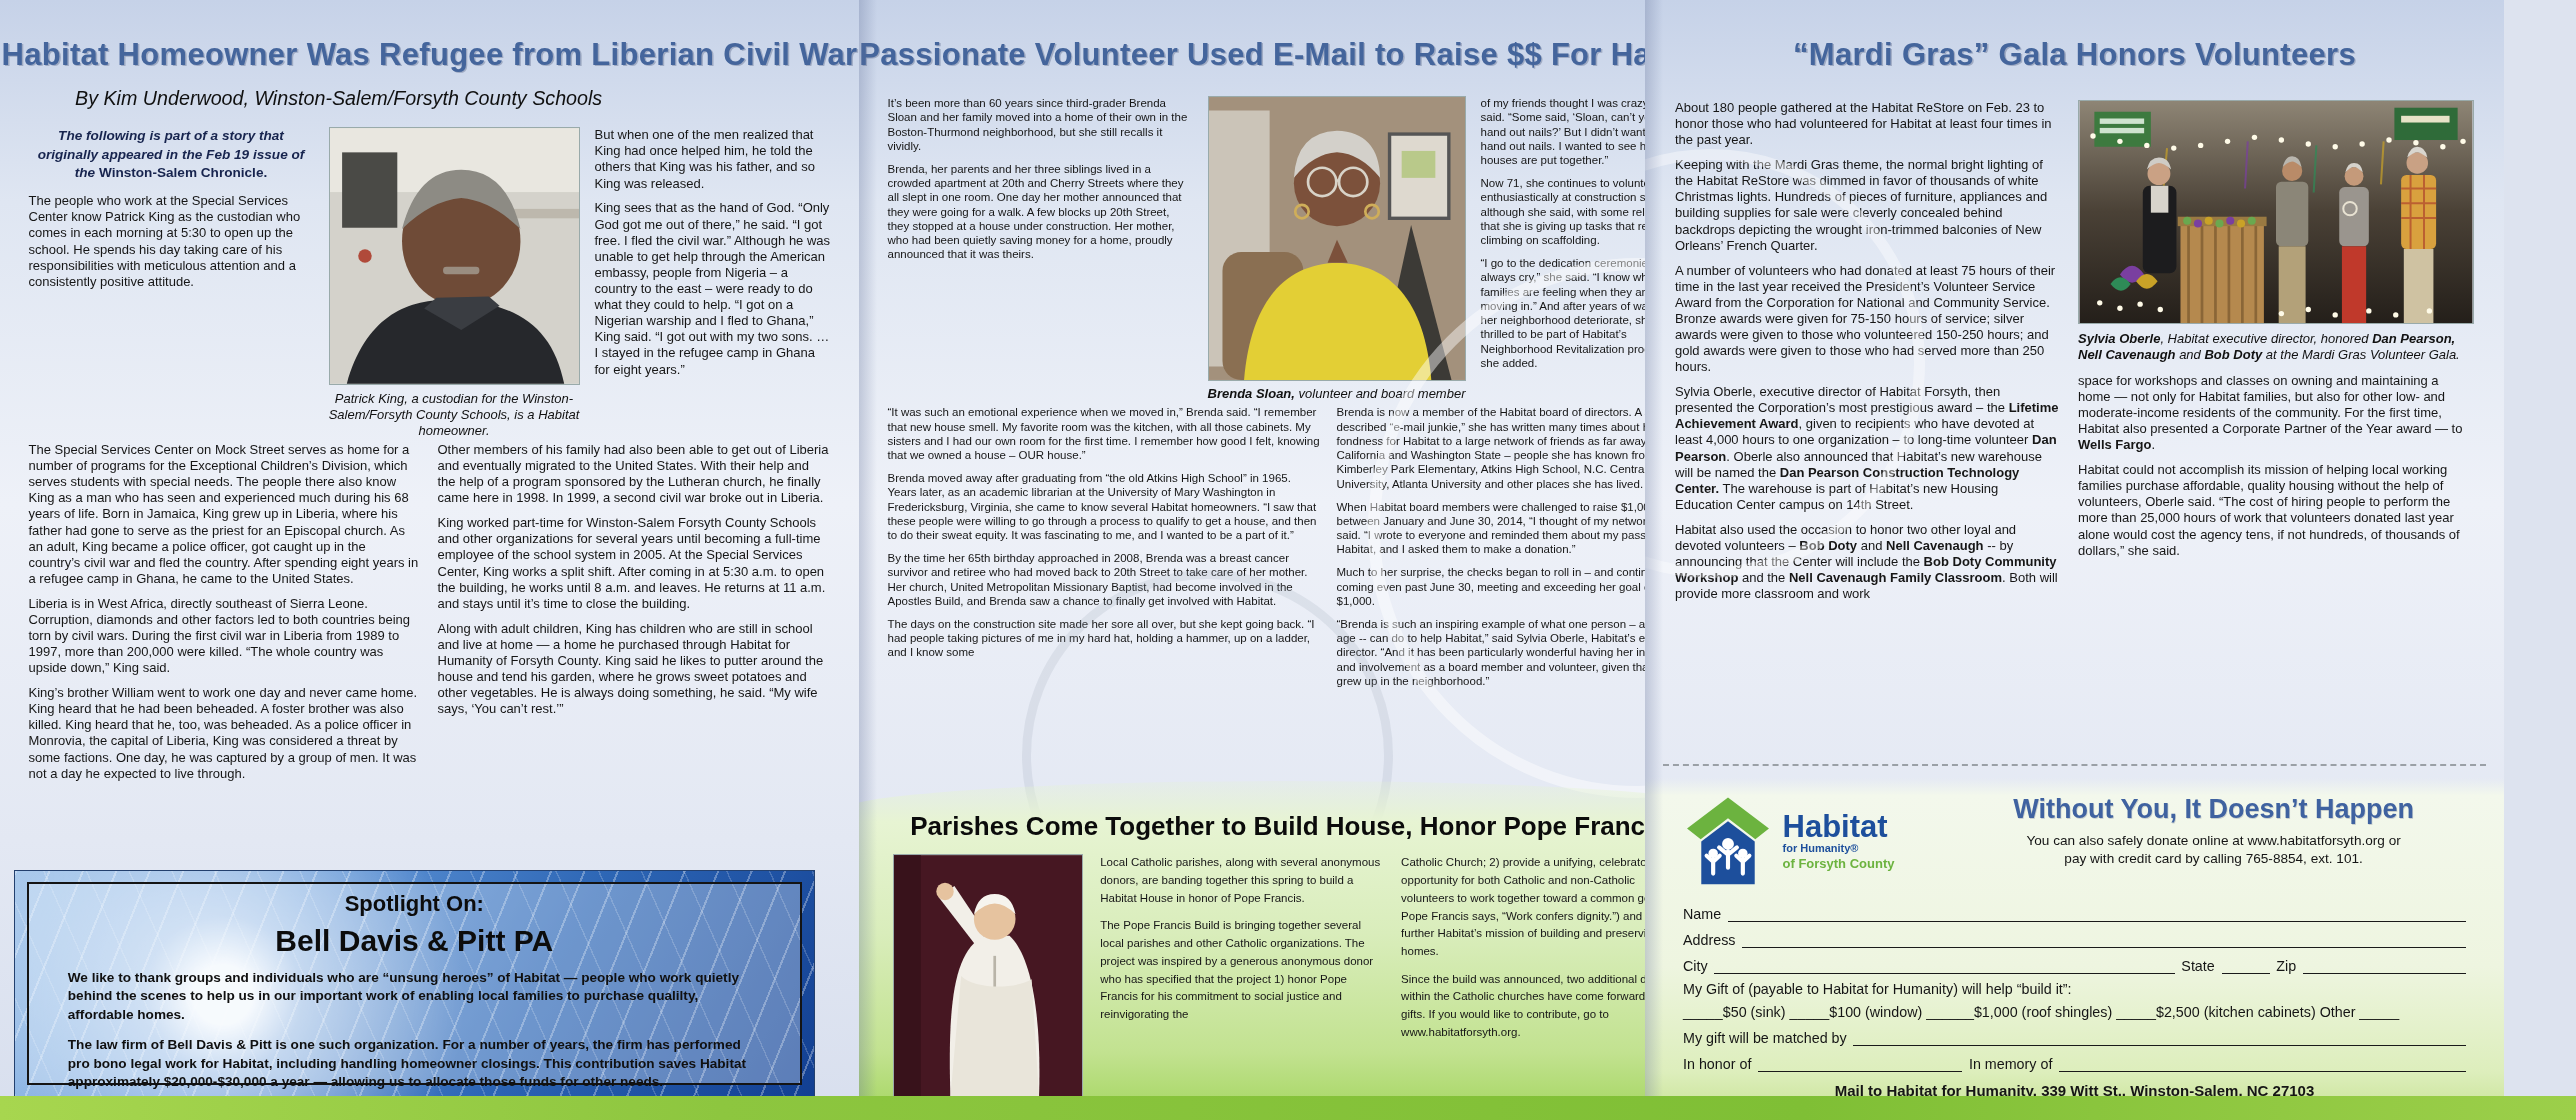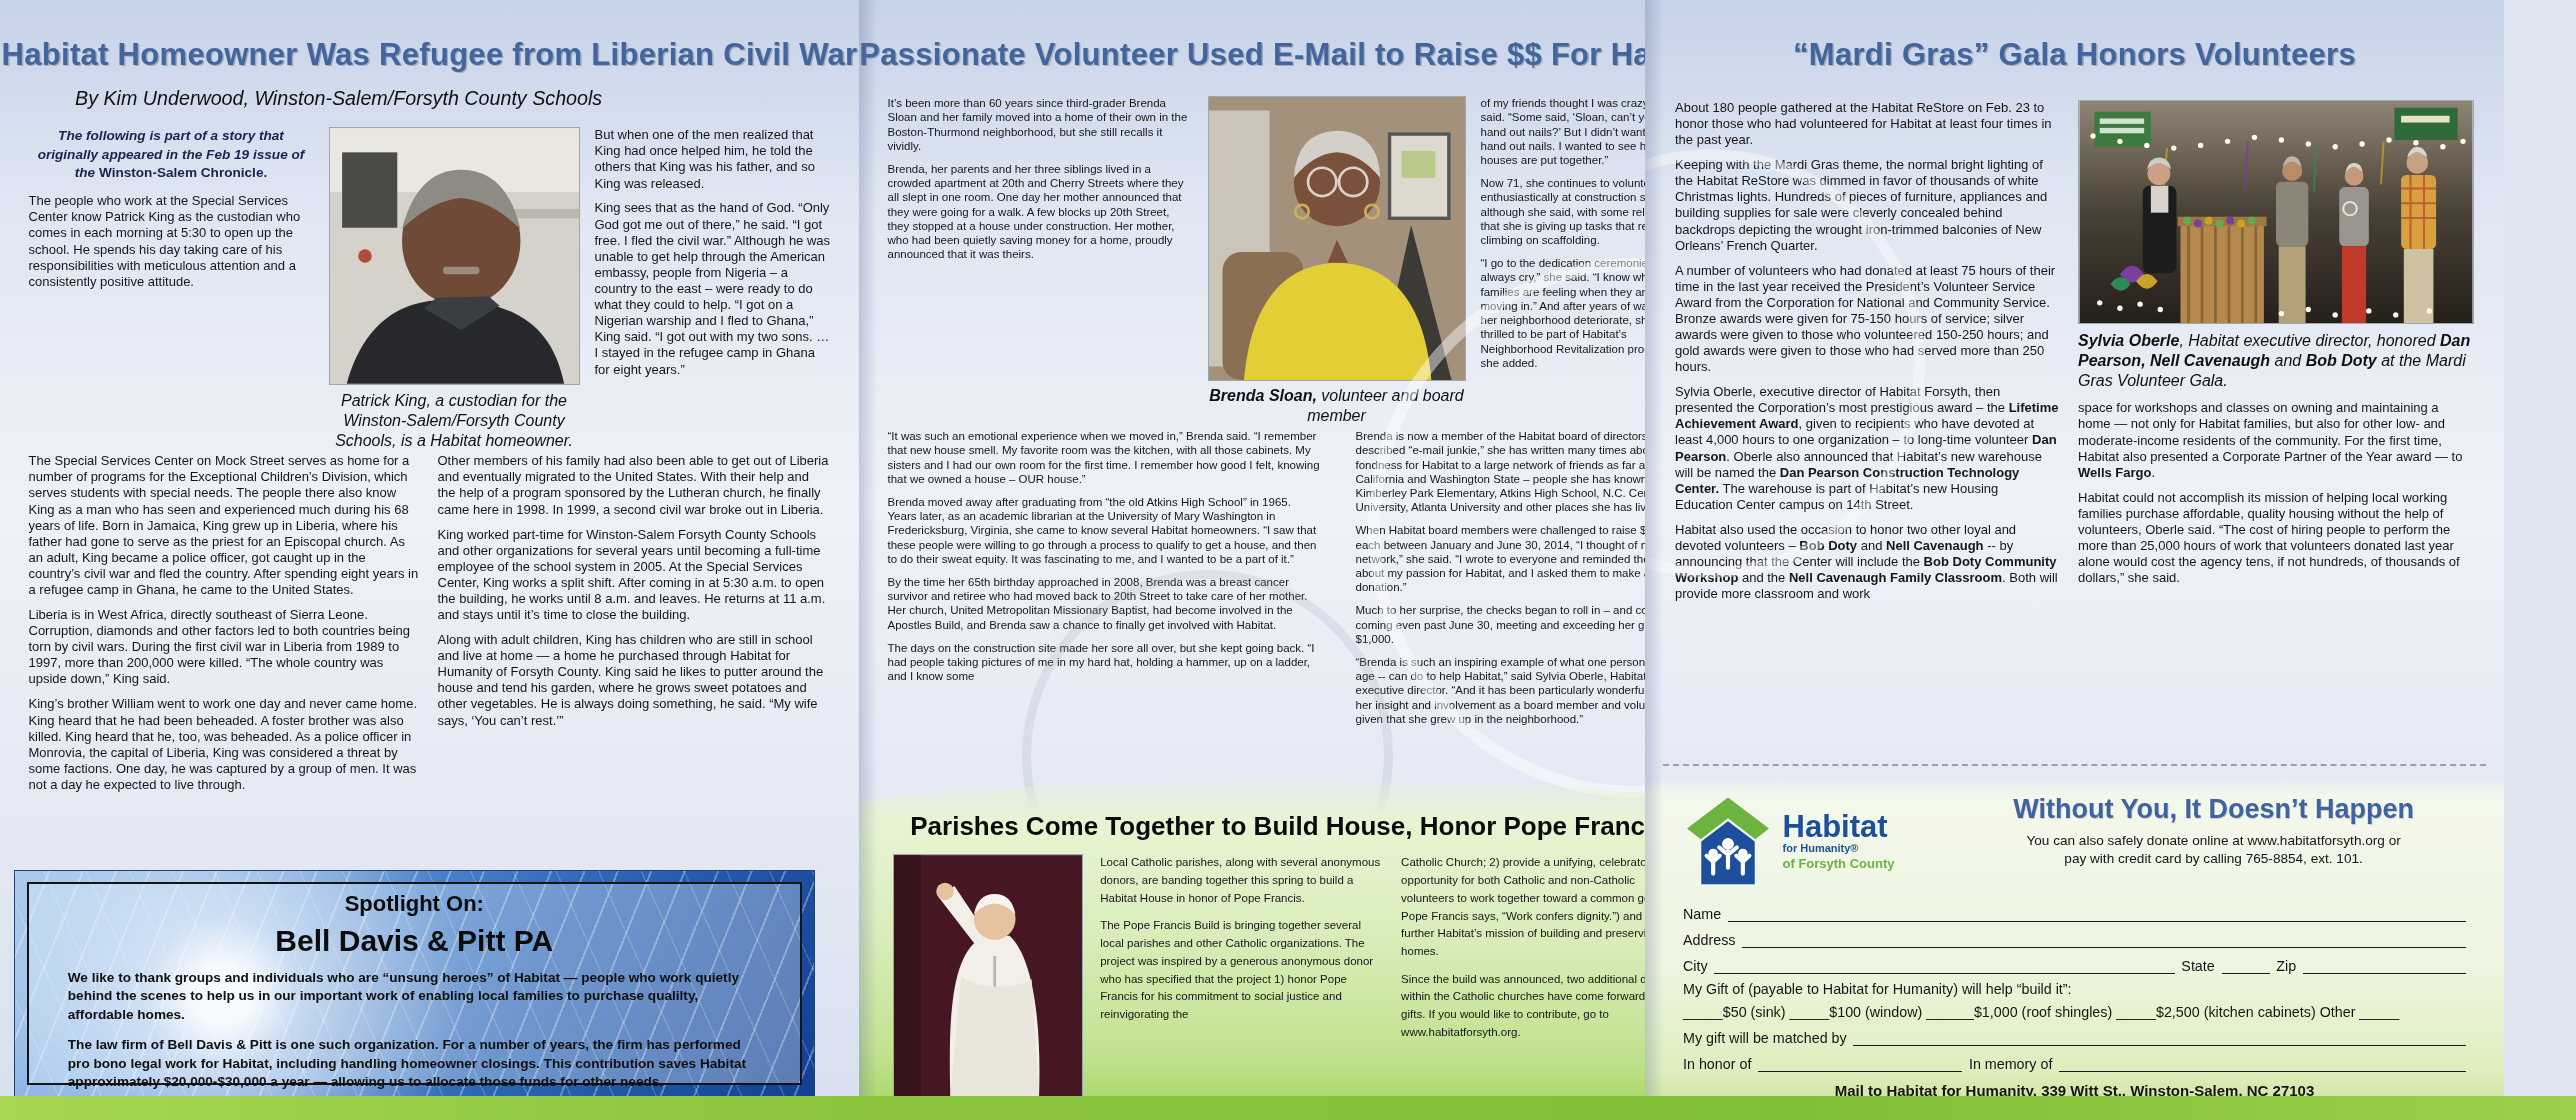--- a/index.html
+++ b/index.html
@@ -14,40 +14,40 @@
   .htitle{margin:0;padding-top:37px;text-align:center;font-size:31px;font-weight:bold;color:#44659c;
           text-shadow:1.4px 1.4px 0 rgba(40,55,95,.28);letter-spacing:0.3px;}
   .byline{margin:13.6px 0 0 75px;font-style:italic;font-size:19.7px;color:#101010;}
   .body p{margin:0 0 8.8px 0;font-size:13px;line-height:1.24;color:#161616;}
   .rowA{display:grid;margin:17.6px 28.5px 0;column-gap:15px;}
   .rowB{display:grid;margin:2.7px 28.5px 0;column-gap:19px;}
   #p1 .rowA{grid-template-columns:285px 251px 1fr;}
   #p1 .rowB{grid-template-columns:390px 1fr;}
   figure{margin:0;}
   figure svg{display:block;border:0.7px solid #9aa;box-sizing:border-box;}
-  .cap{font-size:16px;line-height:1.25;font-style:italic;text-align:center;margin-top:5.4px;}
+  .cap{font-size:13px;line-height:1.25;font-style:italic;text-align:center;margin-top:5.4px;}
   .intro{font-size:13.6px;line-height:1.35;text-align:center;color:#17244e;margin-bottom:11px;}
   .intro span{font-weight:bold;}
   .b{font-weight:bold;} .i{font-style:italic;}
   
   .spotlight{position:absolute;left:13.6px;right:44px;top:870px;height:225px;z-index:8;
      border:1.4px solid #23406e;
      background:
       radial-gradient(circle at 26% 55%, rgba(255,255,255,.98) 0 5%, rgba(255,255,255,.55) 13%, rgba(255,255,255,0) 40%),
       repeating-linear-gradient(112deg, rgba(255,255,255,.30) 0 2px, rgba(255,255,255,0) 2px 31px),
       repeating-linear-gradient(66deg, rgba(255,255,255,.18) 0 1.4px, rgba(255,255,255,0) 1.4px 39px),
       linear-gradient(120deg,#a9c9ec 0%,#6096d8 32%,#2d66b5 64%,#123f92 100%);}
   .spot-inner{position:absolute;left:12.2px;right:12.2px;top:11px;bottom:11px;border:2px solid #141414;
      background:rgba(235,242,252,.34);padding:6.8px 39px 0;box-sizing:border-box;}
   .spot-kicker{text-align:center;font-size:22px;font-weight:bold;color:#0c0c0c;}
   .spot-name{text-align:center;font-size:30px;font-weight:bold;margin-top:6.8px;color:#0c0c0c;}
   .spot-body p{margin:11px 0 0;font-size:13.6px;font-weight:bold;line-height:1.38;color:#101010;}
   
   #p2 .rowA{grid-template-columns:305px 258px 1fr;}
-  #p2 .rowB{grid-template-columns:434px 1fr;column-gap:34px;}
+  #p2 .rowB{grid-template-columns:434px 1fr;column-gap:15px;}
   #p2 .body p{font-size:11.5px;line-height:1.24;}
   .parishes{position:absolute;left:-20.4px;right:-20.4px;top:781px;bottom:0;z-index:6;
      border-radius:100% 100% 0 0 / 61px 61px 0 0;
      background:linear-gradient(180deg,rgba(228,244,202,.2) 0,#e7f4d3 41px,#d9edbb 45%,#c2e290 80%,#a3d55e 100%);}
   .par-content{margin:0 54px;}
   .par-title{margin-top:30px;text-align:center;font-size:26px;font-weight:bold;color:#0b0b0b;}
   .par-grid{display:grid;grid-template-columns:190px 1fr 1fr;column-gap:17.6px;margin-top:12.2px;}
   .par-grid p{margin:0 0 9.5px;font-size:11.5px;line-height:1.55;color:#161616;}
   
   #p3 .article{display:grid;grid-template-columns:384px 1fr;column-gap:19px;margin:27px 30px 0;}

